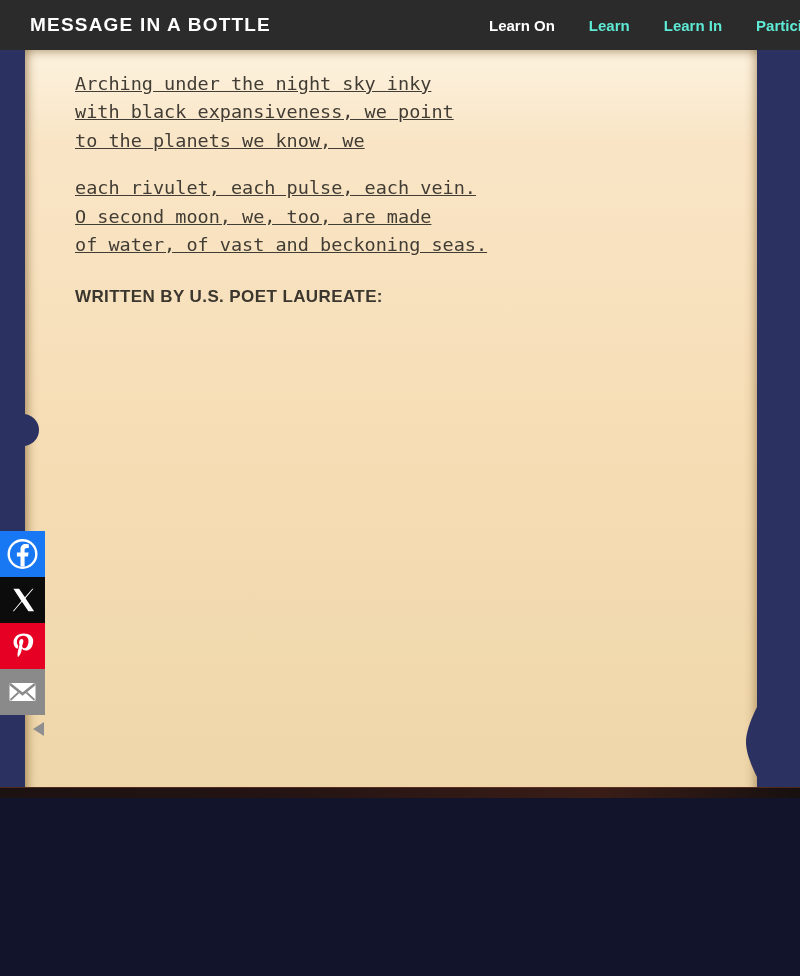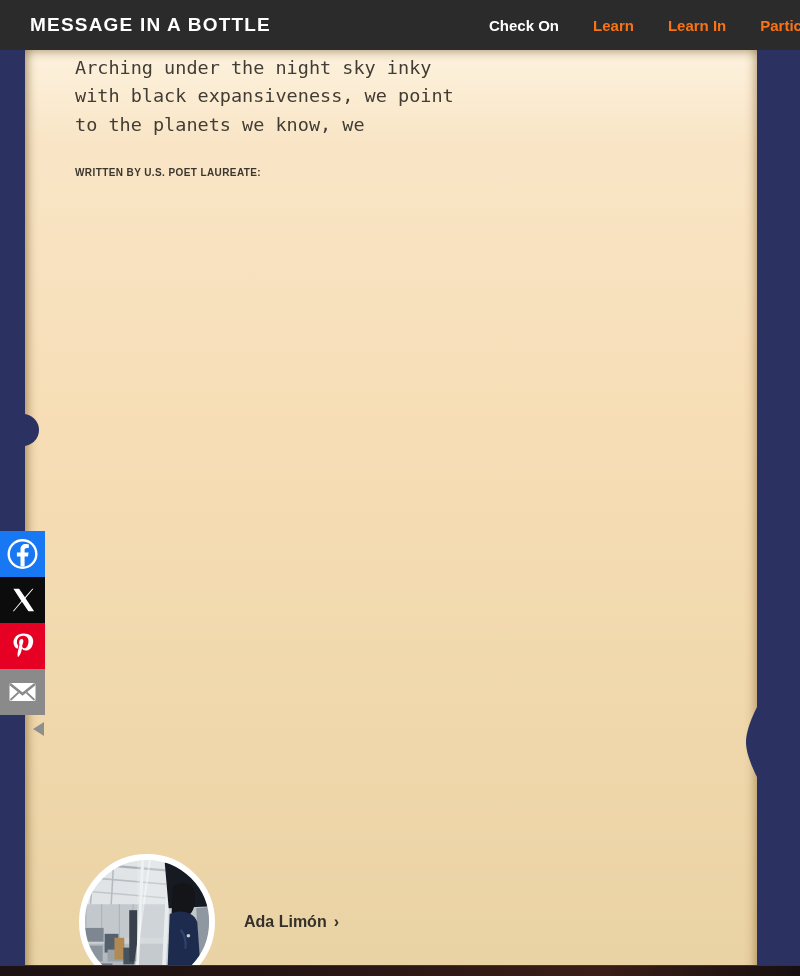--- a/index.html
+++ b/index.html
@@ -1,56 +1,56 @@
 <!DOCTYPE html>
 <html><head>
 <meta charset="utf-8">
 <style>
   html,body { margin:0; padding:0; background:#11142a; }
   .viewport {
-    position:relative; width:800px; height:976px; overflow:hidden;
+    position:relative; width:800px; height:798px; overflow:hidden;
     background:#2b3160;
     font-family:"Liberation Sans", sans-serif;
   }
 
   
   .app-header {
     position:absolute; top:0; left:0; width:800px; height:50px;
     background:#2b2b2b; z-index:30; display:flex; align-items:center;
     overflow:hidden;
   }
   .brand {
     margin-left:30px; color:#ffffff; font-weight:700; font-size:19px;
     letter-spacing:1.2px; white-space:nowrap;
   }
   .nav {
     position:absolute; left:489px; top:0; height:50px;
     display:flex; align-items:center; gap:34px; white-space:nowrap;
   }
-  .nav a { color:#f97316; font-size:15px; font-weight:600; text-decoration:none; cursor:pointer; }
+  .nav a { color:#5eead4; font-size:15px; font-weight:600; text-decoration:none; cursor:pointer; }
   .nav a.nav-primary { color:#ffffff; font-weight:700; }
 
   
   .paper {
     position:absolute; left:25px; top:50px; width:732px; height:926px;
     background:linear-gradient(180deg,#fdf2de 0%, #f9e5c6 10%, #f6ddb5 42%, #f0d8ac 72%, #e9d2a4 100%);
     box-shadow: inset 9px 0 10px -6px rgba(110,75,25,.5),
                 inset -9px 0 10px -6px rgba(110,75,25,.4),
                 inset 0 9px 10px -6px rgba(110,75,25,.35);
     z-index:1;
   }
   .poem {
     padding:4px 20px 0 50px;
     font-family:"DejaVu Sans Mono","Liberation Mono",monospace;
     font-size:18.5px; line-height:28.4px; color:#413c34;
   }
-  .poem p.stanza { margin:0 0 19px 0; }
+  .poem p.stanza { margin:16px 0 19px 0;text-decoration:underline; }
 
   .byline-heading {
-    margin:28px 0 0 50px; font-size:10px; font-weight:700;
+    margin:28px 0 0 50px; font-size:17px; font-weight:700;
     letter-spacing:.4px; color:#3b362e;
   }
 
   .author-row {
     position:absolute; left:53px; top:803px; height:138px;
     display:flex; align-items:center;
   }
   .avatar { width:138px; height:138px; display:block; cursor:pointer; }
   .author-link {
     margin-left:28px; font-size:16px; font-weight:700; color:#34302a;
@@ -85,30 +85,31 @@
   }
 </style>
 </head>
 <body>
 
 <div class="viewport">
 
   <div class="app-header">
     <div class="brand">MESSAGE IN A BOTTLE</div>
     <nav class="nav">
-      <a class="nav-primary">Check On</a>
+      <a class="nav-primary">Learn On</a>
       <a>Learn</a>
       <a>Learn In</a>
       <a>Participate</a>
     </nav>
   </div>
 
   <div class="paper">
     <div class="poem">
         <p class="stanza">Arching under the night sky inky<br>with black expansiveness, we point<br>to the planets we know, we</p>
+        <p class="stanza">each rivulet, each pulse, each vein.<br>O second moon, we, too, are made<br>of water, of vast and beckoning seas.</p>
       </div>
 
     <div class="byline-heading">WRITTEN BY U.S. POET LAUREATE:</div>
 
     <div class="author-row">
 
       <svg class="avatar" viewBox="0 0 140 140" aria-hidden="true">
         <defs>
             <clipPath id="avclip">
               <circle cx="70" cy="70" r="66"></circle>

